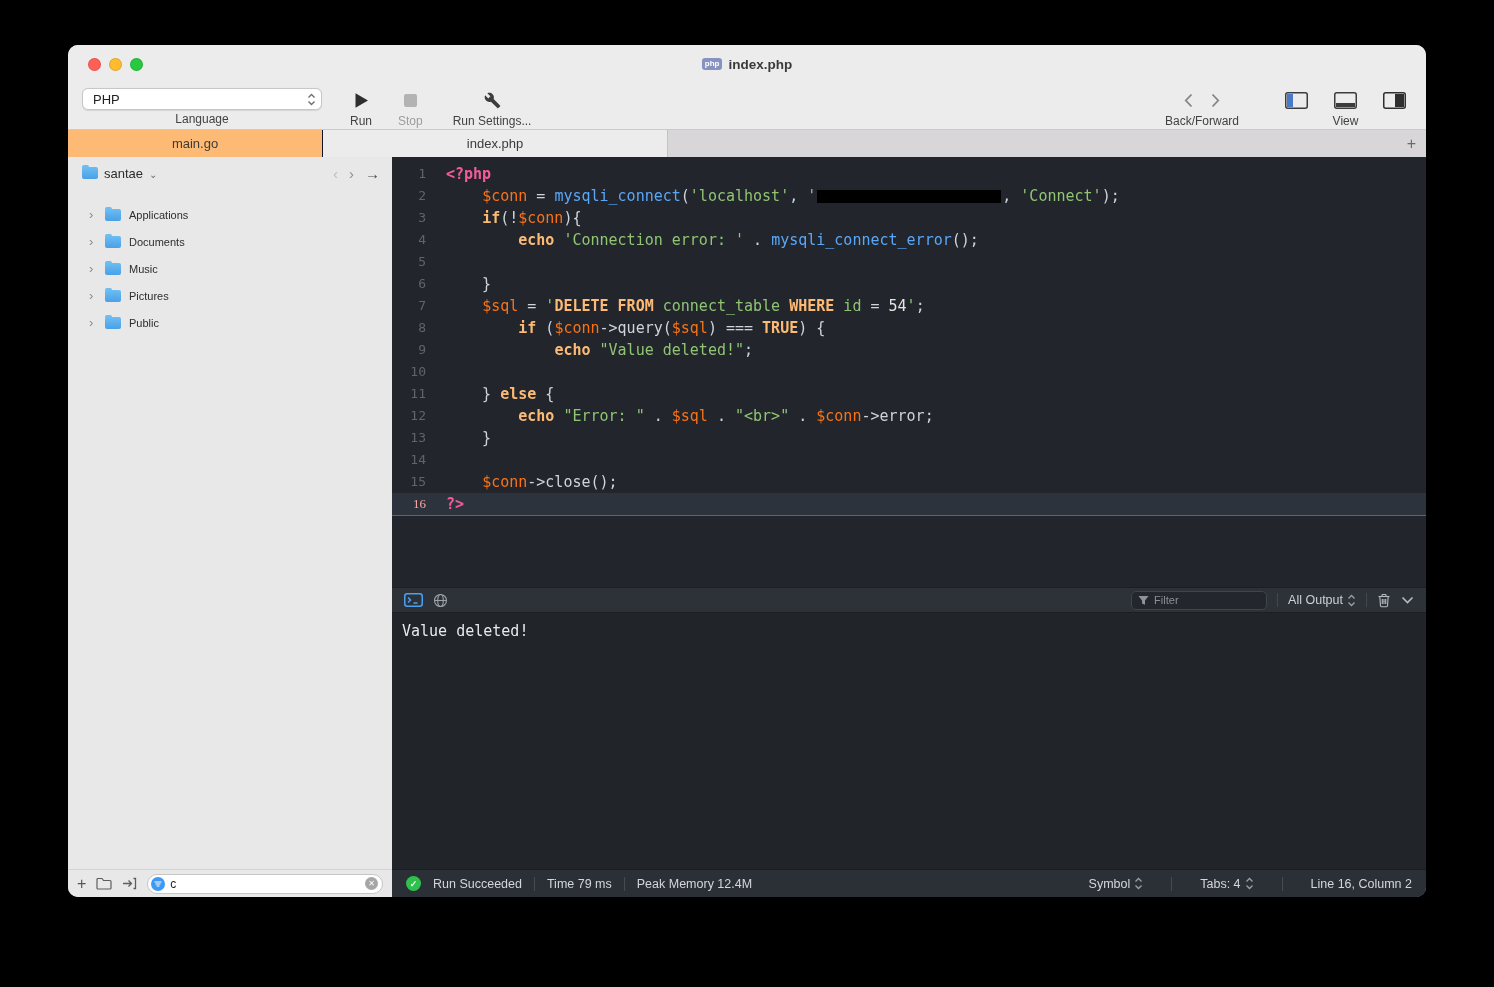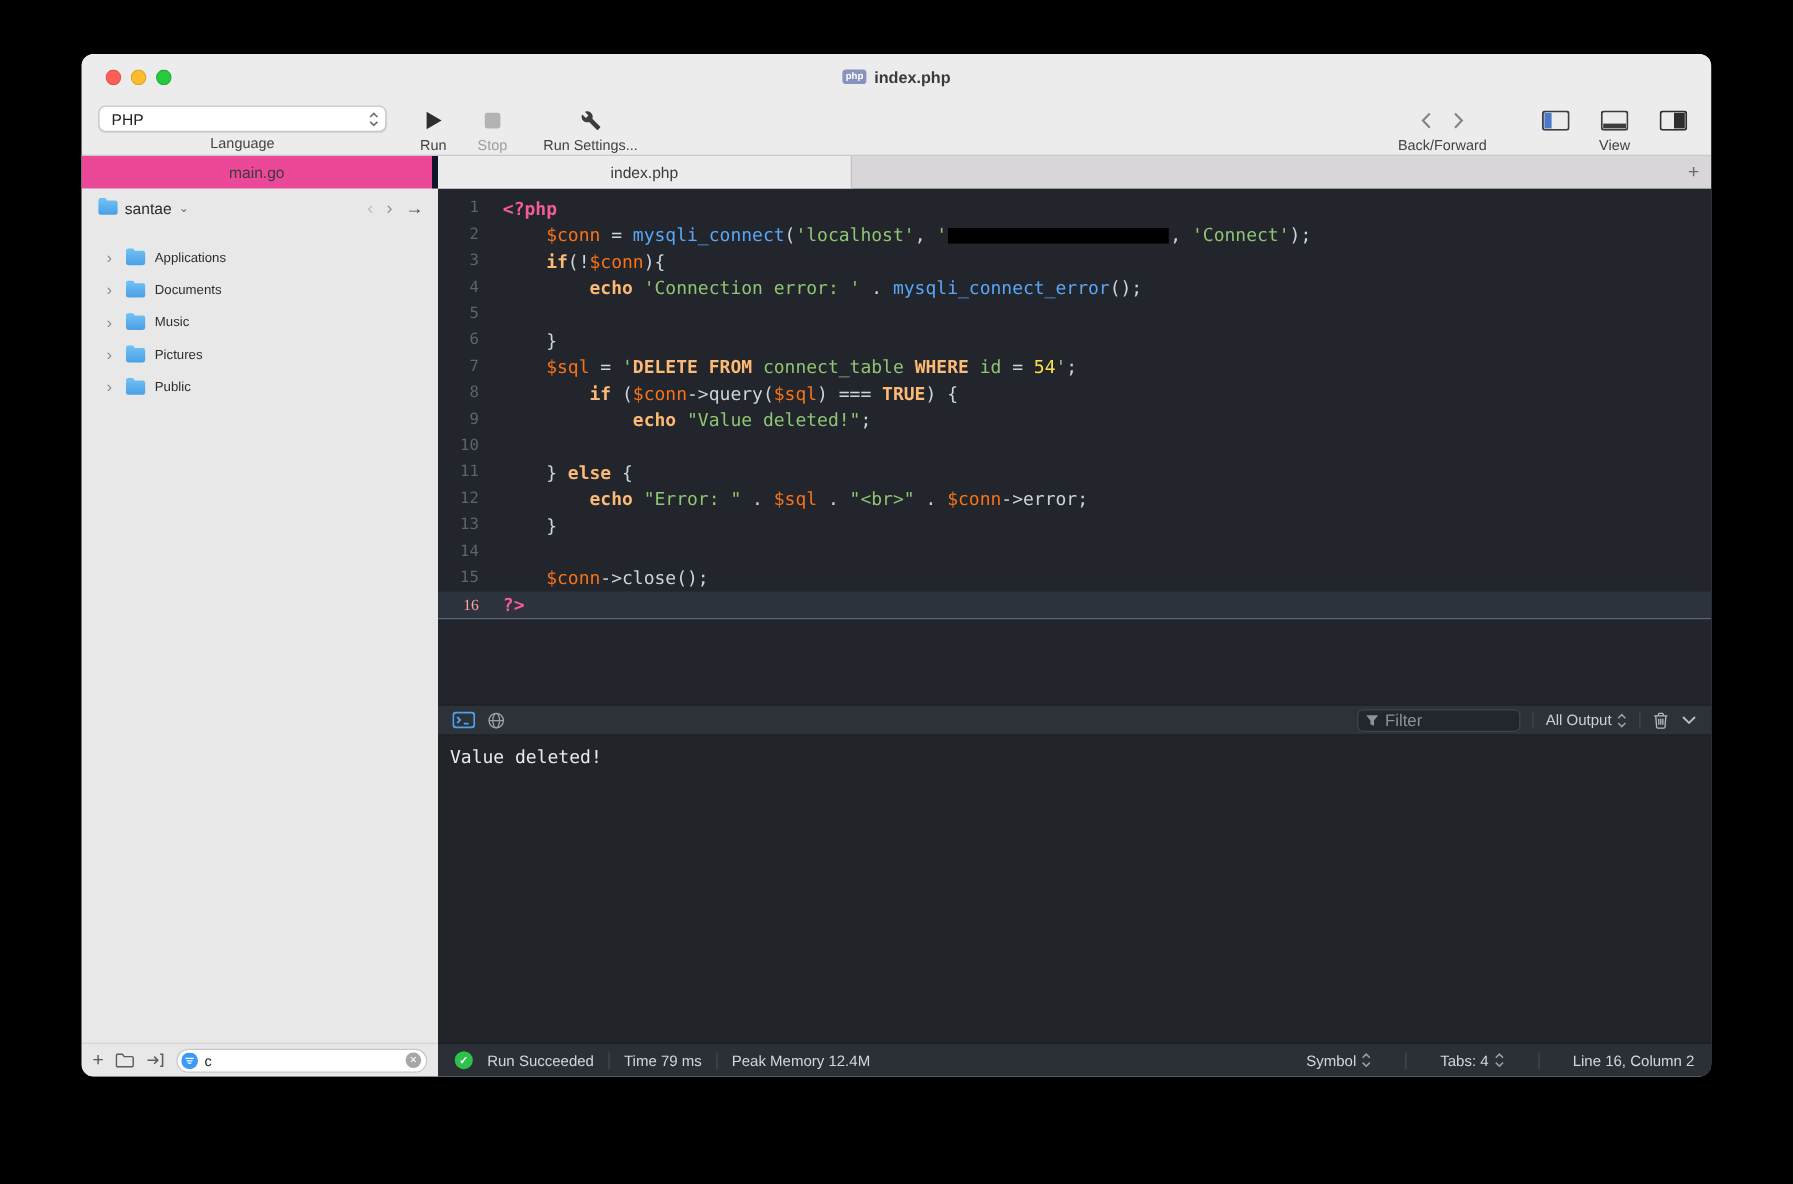--- a/index.html
+++ b/index.html
@@ -29,29 +29,29 @@
   .run-group{ margin-left:28px; } .stop-group{ margin-left:26px; } .settings-group{ margin-left:30px;text-align:right; }
   .bf-group{ margin-left:auto; } .view-group{ margin-left:46px; margin-right:2px; }
   .bf-control{ display:flex; gap:18px; }
   .view-control{ display:flex; gap:26px; }
   .stop-square{ width:13px; height:13px; background:#b3b3b3; border-radius:2px; }
   .icon-btn{ display:flex; align-items:center; justify-content:center; }
 
   
   .tabbar{ height:28px; flex:none; background:#d8d6d8; border-top:1px solid #cccacc; display:flex; align-items:stretch; position:relative; }
   .tab{ display:flex; align-items:center; justify-content:center; font-size:13px; color:#3b3b3b; }
-  .tab.inactive{ width:297px; background:#ec4899; border-right:5px solid #0f172a; }
+  .tab.inactive{ width:255px; background:#fdba74; border-right:1px solid #0f172a; }
   .tab.active{ width:345px; background:#ececec; border-right:1px solid #c3c1c3; }
   .add-tab{ position:absolute; right:10px; top:0; bottom:0; display:flex; align-items:center; font-size:16px; color:#6b6b6b; }
 
   
   .main{ flex:1; display:flex; min-height:0; }
 
   
-  .sidebar{ width:297px; flex:none; background:#e9e8e9; display:flex; flex-direction:column; }
+  .sidebar{ width:324px; flex:none; background:#e9e8e9; display:flex; flex-direction:column; }
   .sb-header{ height:32px; flex:none; display:flex; align-items:center; gap:6px; padding:0 12px 0 14px; }
   .folder-icon{ width:16px; height:12px; position:relative; background:linear-gradient(#6cbdf2,#4aa0e8); border-radius:2px; flex:none; }
   .folder-icon::before{ content:""; position:absolute; top:-2px; left:0; width:7px; height:3px; background:#6cbdf2; border-radius:2px 2px 0 0; }
   .sb-root-label{ font-size:13px; color:#2c2c2c; }
   .sb-caret{ font-size:10px; color:#707070; margin-top:2px; }
   .sb-nav{ margin-left:auto; display:flex; align-items:center; gap:11px; }
   .nav-chev{ font-size:15px; line-height:1; }
   .nav-chev.dim{ color:#bcbcbc; } .nav-chev.mid{ color:#8e8e8e; }
   .nav-arrow{ font-size:15px; color:#4c4c4c; }
   .tree{ flex:1; padding-top:12px; overflow:hidden; }
@@ -73,30 +73,30 @@
   .code-row{ display:flex; min-height:22px; line-height:22px; font-family:"DejaVu Sans Mono",monospace; font-size:15px; white-space:pre; }
   .code-row.active{ background:#2d333c; border-bottom:1px solid #5c6576; }
   .ln{ width:48px; flex:none; text-align:right; padding-right:14px; color:#5c646f; font-size:13px; font-family:"DejaVu Sans Mono",monospace; }
   .code-row.active .ln{ color:#fca5a5;font-family:Liberation Serif, serif; }
   .code-text{ padding-left:6px; }
   .tok-p{ color:#ced4de; }
   .tok-k{ color:#fdba74; font-weight:bold; }
   .tok-v{ color:#f97316; }
   .tok-f{ color:#5aa7f8; }
   .tok-s{ color:#8fc573; }
-  .tok-n{ color:#fde047; }
+  .tok-n{ color:#e5e5e5; }
   .tok-t{ color:#f45b9b; font-weight:bold; }
   .tok-r{ display:inline-block; width:184px; height:13px; background:#000; vertical-align:middle; margin:0 1px; }
 
   
   .console-header{ height:26px; flex:none; background:#2d3238; border-top:1px solid #1b1e22; border-bottom:1px solid #1b1e22;
                    display:flex; align-items:center; gap:10px; padding:0 12px; }
   .console-filter{ margin-left:auto; width:136px; height:19px; background:#23272d; border:1px solid #3f454d; border-radius:5px;
                    display:flex; align-items:center; gap:5px; padding:0 6px; }
-  .console-filter input{ flex:1; min-width:0; border:none; outline:none; background:transparent; font-size:14px; color:#f9a8d4; font-family:"Liberation Sans",sans-serif; }
+  .console-filter input{ flex:1; min-width:0; border:none; outline:none; background:transparent; font-size:11px; color:#f9a8d4; font-family:"Liberation Sans",sans-serif; }
   .console-filter input::placeholder{ color:#8b9097; }
   .ch-div{ width:1px; height:14px; background:#424850; }
   .output-select{ display:flex; align-items:center; gap:4px; font-size:12.5px; color:#ccd0d5; }
   .console-output{ flex:1; min-height:0; background:#212428; font-family:"DejaVu Sans Mono",monospace; font-size:15px; color:#e8eaec; padding:9px 10px; }
 
   
   .statusbar{ height:28px; flex:none; background:#2b3036; border-top:1px solid #1b1e22; display:flex; align-items:center;
               gap:12px; padding:0 14px; font-size:12.5px; color:#d3d6da; }
   .sb-div{ width:1px; height:14px; background:#454b53; }
   .check-circle{ width:15px; height:15px; border-radius:50%; background:#2fc14e; color:#fff; font-size:9px; font-weight:bold;

